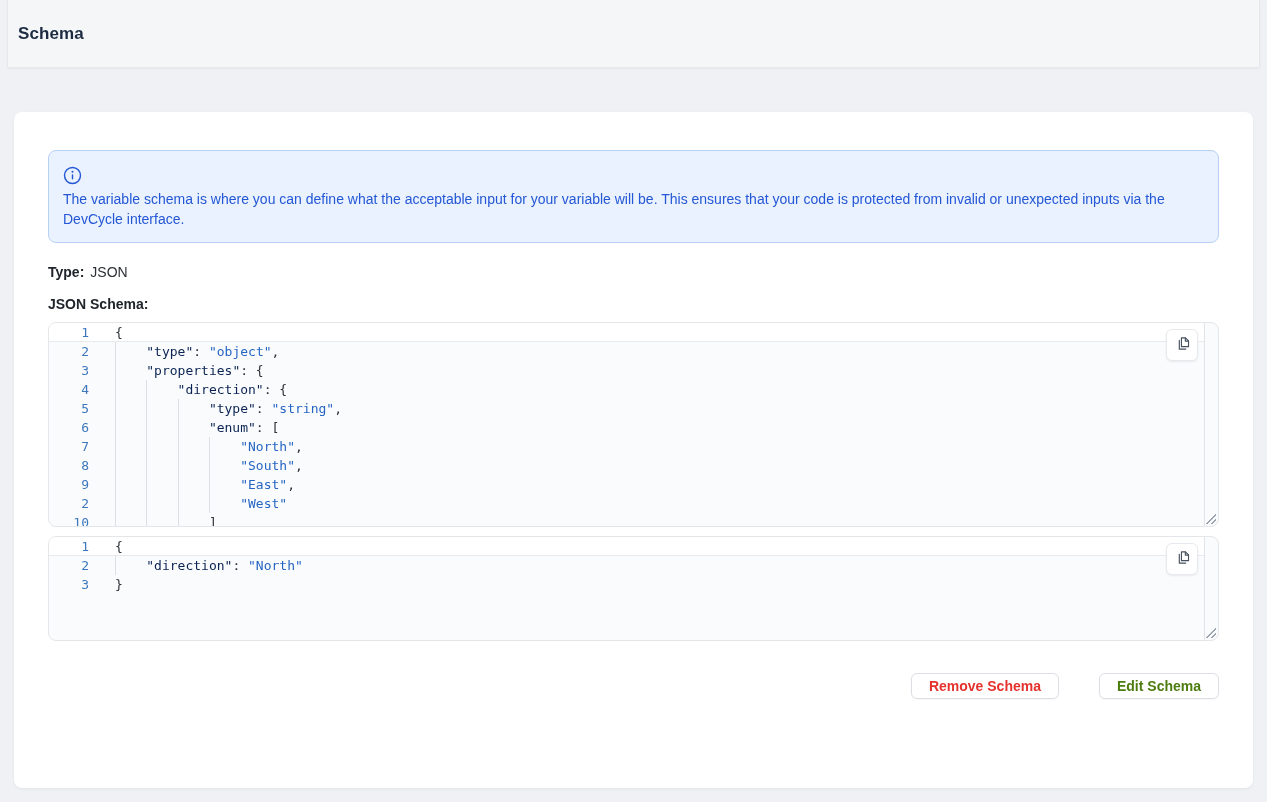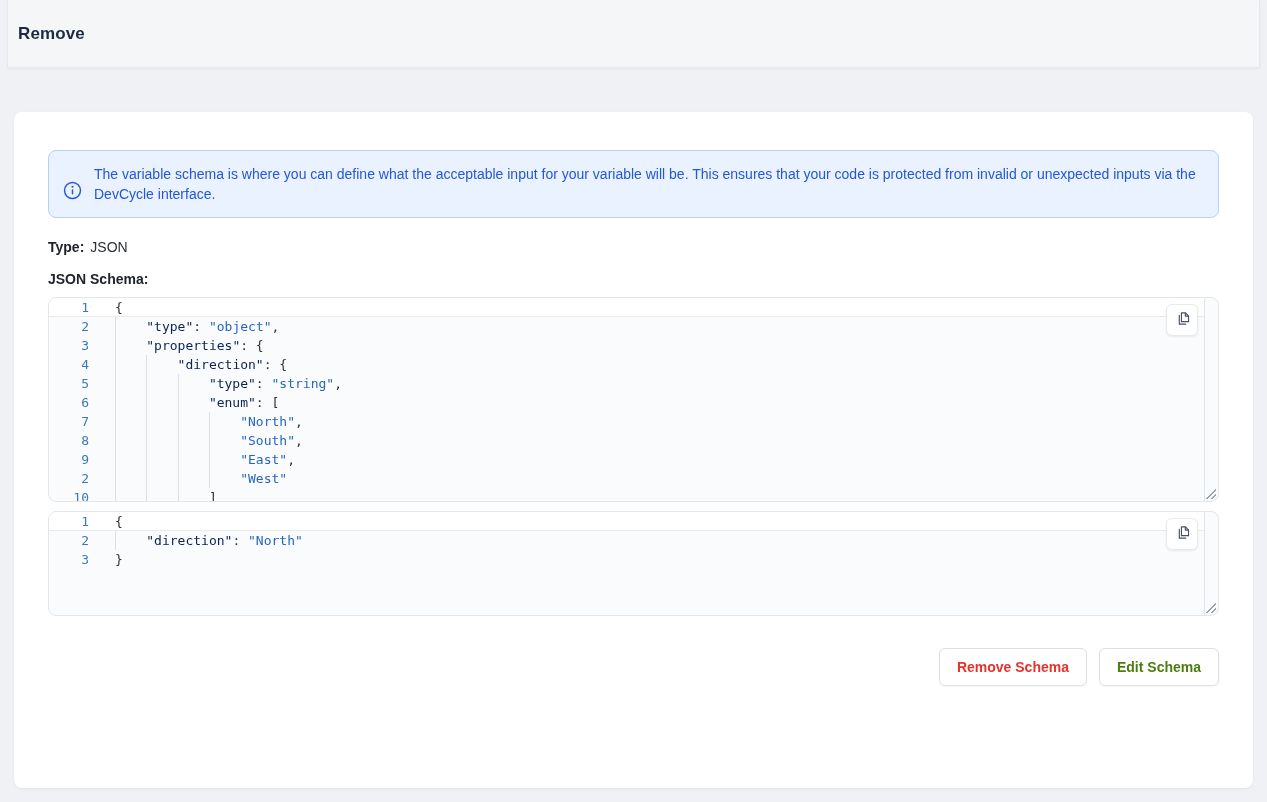--- a/index.html
+++ b/index.html
@@ -11,22 +11,22 @@
     border:1px solid #e6e8eb; border-top:none;
     box-shadow:0 1px 2px rgba(16,24,40,.04);
     display:flex; align-items:center; padding-left:10px; }
   .page-title { font-size:17px; font-weight:700; color:#1c2b41; letter-spacing:.1px; }
 
   
   .card { margin:44px 14px 14px 14px; background:#ffffff; border-radius:8px;
     box-shadow:0 1px 3px rgba(16,24,40,.06); padding:38px 34px 32px 34px; min-height:676px; }
 
   
-  .alert { display:flex; gap:12px; background:#e9f2fe; border:1px solid #b7d1f6;
-    border-radius:8px; padding:13px 16px 13px 14px; align-items:flex-end; }
+  .alert { display:flex; background:#e9f2fe; border:1px solid #b7d1f6;
+    border-radius:8px; padding:13px 16px 13px 14px; align-items:flex-start;flex-direction:column; }
   .alert .info-icon { flex:0 0 auto; margin-top:2px; }
   .alert-text { color:#2457d5; font-size:14px; line-height:20px; }
 
   
   .field-row { margin-top:22px; font-size:14px; color:#2b2f36; line-height:15px; }
   .field-row.desc { margin-top:24px; }
   .field-label { font-weight:700; color:#20242b; }
   .field-value { margin-left:6px; }
   .editor-label { margin-top:16px; font-size:14px; font-weight:700; color:#20242b; }
   .editor-label.example { margin-top:16px; }
@@ -50,31 +50,31 @@
   .copy-btn { position:absolute; top:6px; right:20px; width:32px; height:32px;
     background:#ffffff; border:1px solid #e7e9ed; border-radius:6px;
     box-shadow:0 1px 2px rgba(16,24,40,.08); display:flex; align-items:center;
     justify-content:center; cursor:pointer; padding:0; }
   .resize-grip { position:absolute; right:2px; bottom:2px; width:11px; height:11px;
     background:repeating-linear-gradient(135deg,#9aa2ad 0 1.3px,transparent 1.3px 4px);
     clip-path:polygon(100% 0,100% 100%,0 100%); cursor:nwse-resize; }
 
   
   .btn-row { margin-top:32px; display:flex; justify-content:flex-end; gap:12px; }
-  .btn { height:38px; padding:0 17px; background:#ffffff; border:1px solid #dcdfe4;
+  .btn { height:26px; padding:0 17px; background:#ffffff; border:1px solid #dcdfe4;
     border-radius:6px; font-family:"Liberation Sans", sans-serif; font-size:14px;
-    font-weight:700; box-shadow:0 1px 2px rgba(16,24,40,.04); cursor:pointer; }
+    font-weight:700; box-shadow:0 1px 2px rgba(16,24,40,.04); cursor:pointer;margin-left:28px; }
   .btn.danger { color:#e5322d; }
   .btn.default { color:#4d7c0f;text-align:center; }
 </style>
 </head>
 <body>
 
 <header class="top-header">
-  <div class="page-title">Remove</div>
+  <div class="page-title">Schema</div>
 </header>
 
 <main class="card">
 
   <div class="alert">
     <span class="info-icon">
       <svg width="19" height="19" viewBox="0 0 20 20" fill="none">
         <circle cx="10" cy="10" r="8.4" stroke="#2457d5" stroke-width="1.5"></circle>
         <circle cx="10" cy="6.1" r="1.1" fill="#2457d5"></circle>
         <rect x="9.25" y="8.6" width="1.5" height="5.6" rx="0.75" fill="#2457d5"></rect>

